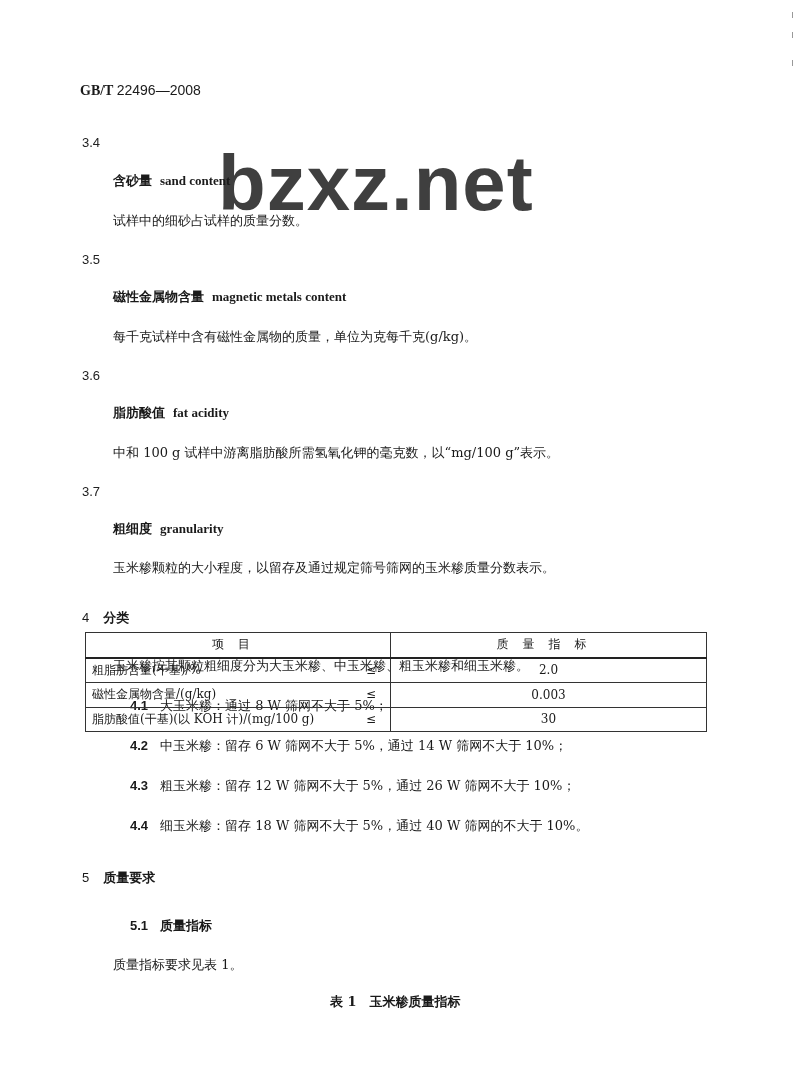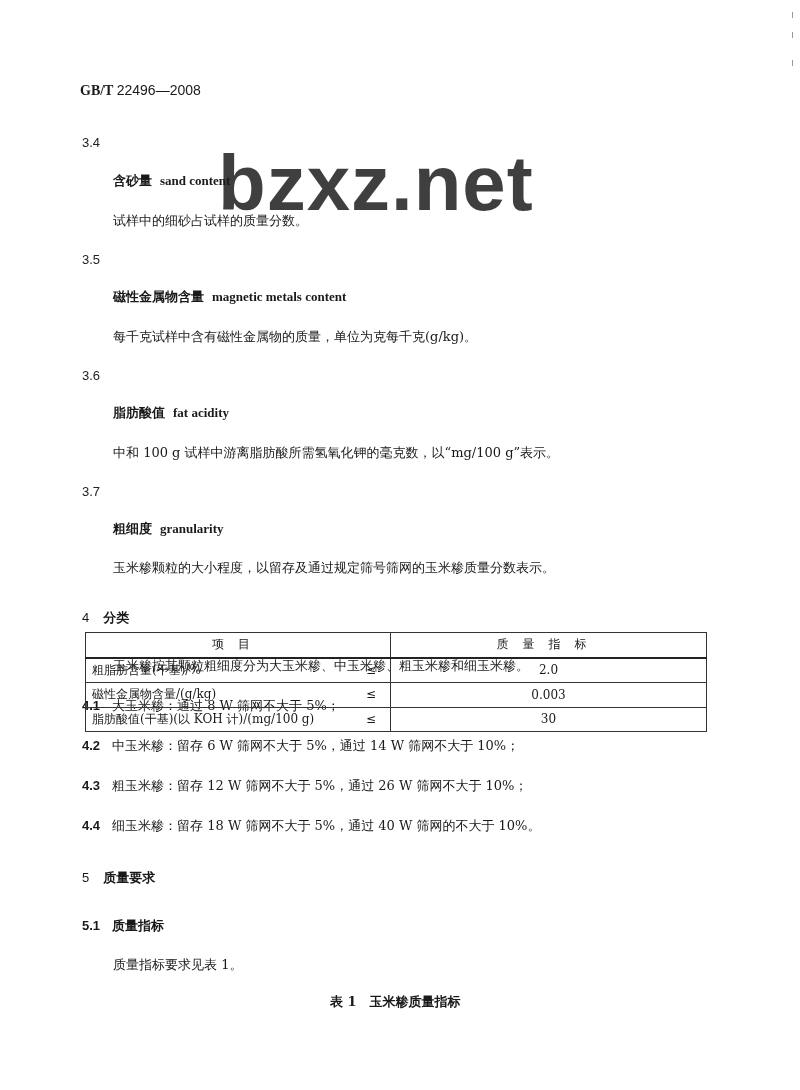--- a/index.html
+++ b/index.html
@@ -9,21 +9,21 @@
   }
   .abs { position: absolute; white-space: nowrap; }
   .hdr { font-family: "Liberation Serif", serif; font-weight: bold; font-size: 14px; left: 80px; top: 82px; }
   .hdr .num { font-family: "Liberation Sans", sans-serif; font-weight: normal; }
   .clause-num { font-family: "Liberation Sans", sans-serif; font-size: 13px; color: #222; }
   .term { font-size: 13px; font-weight: bold; }
   .term .en { font-family: "Liberation Serif", serif; font-weight: bold; margin-left: 8px; }
   .body { font-size: 13px; }
   .sec { font-size: 13px; font-weight: bold; }
   .sec .n { font-family: "Liberation Sans", sans-serif; font-weight: normal; margin-right: 14px; }
-  .sub .n { font-family: "Liberation Sans", sans-serif; font-weight: bold; margin-right: 12px; }
+  .sub .n { font-family: "Liberation Sans", sans-serif; font-weight: bold; margin-right: 12px; margin-left: 48px; }
   .sub { font-size: 13px; }
   .subb { font-weight: bold; }
   .watermark {
     position: absolute; left: 218px; top: 138px; font-family: "Liberation Sans", sans-serif;
     font-weight: bold; font-size: 78px; color: #000000; opacity: 0.75; letter-spacing: 1px; z-index: 0;
   }
   .layer { position: relative; z-index: 1; }
   .caption { font-size: 13px; font-weight: bold; left: 330px; top: 610px; }
   table.qt {
     position: absolute; left: 85px; top: 632px; width: 622px; border-collapse: collapse;

